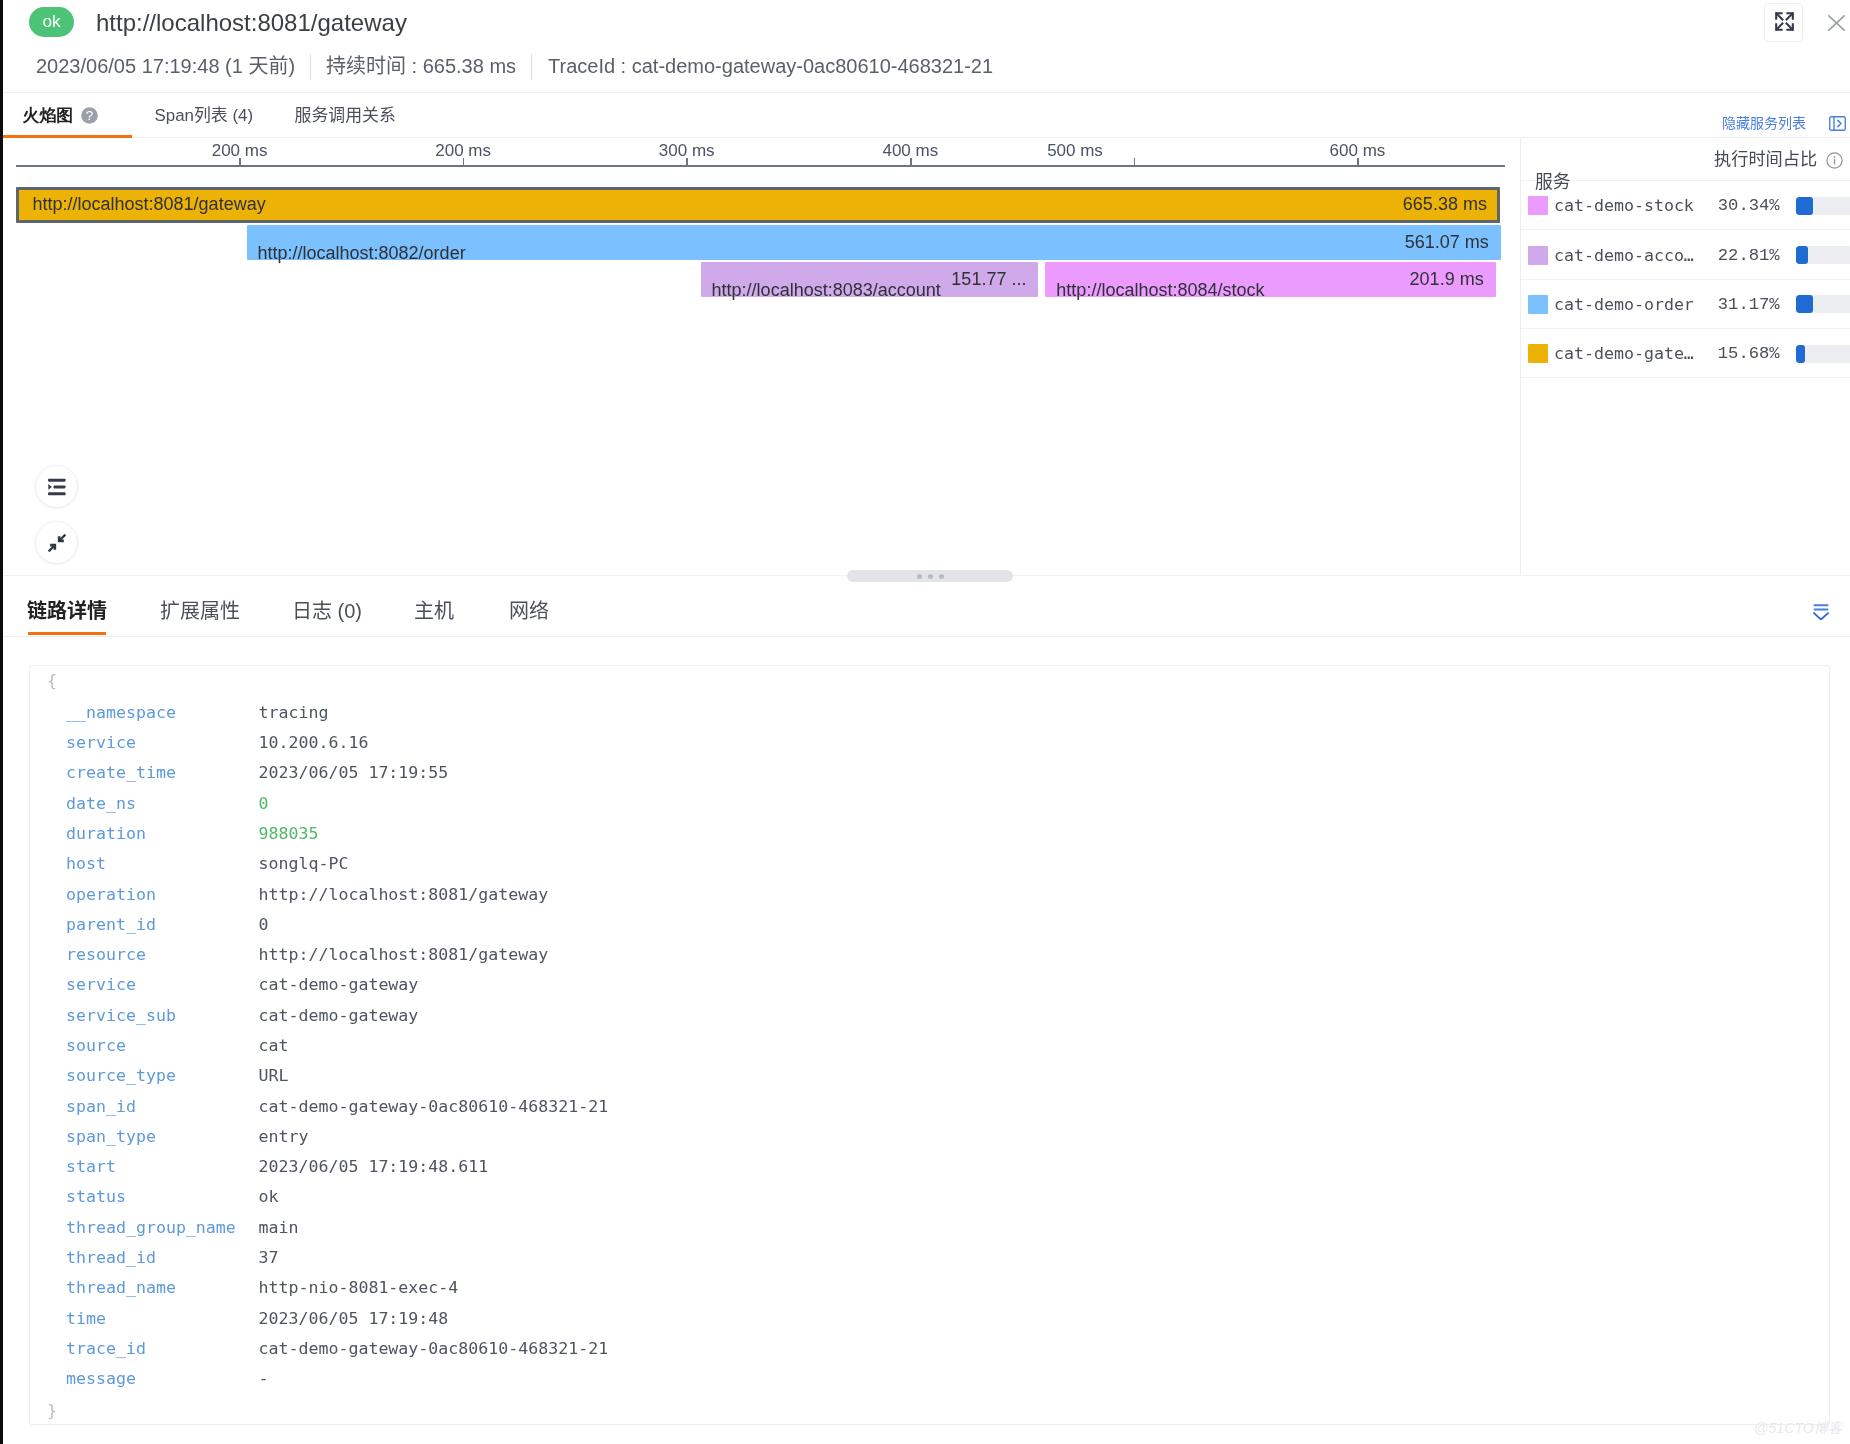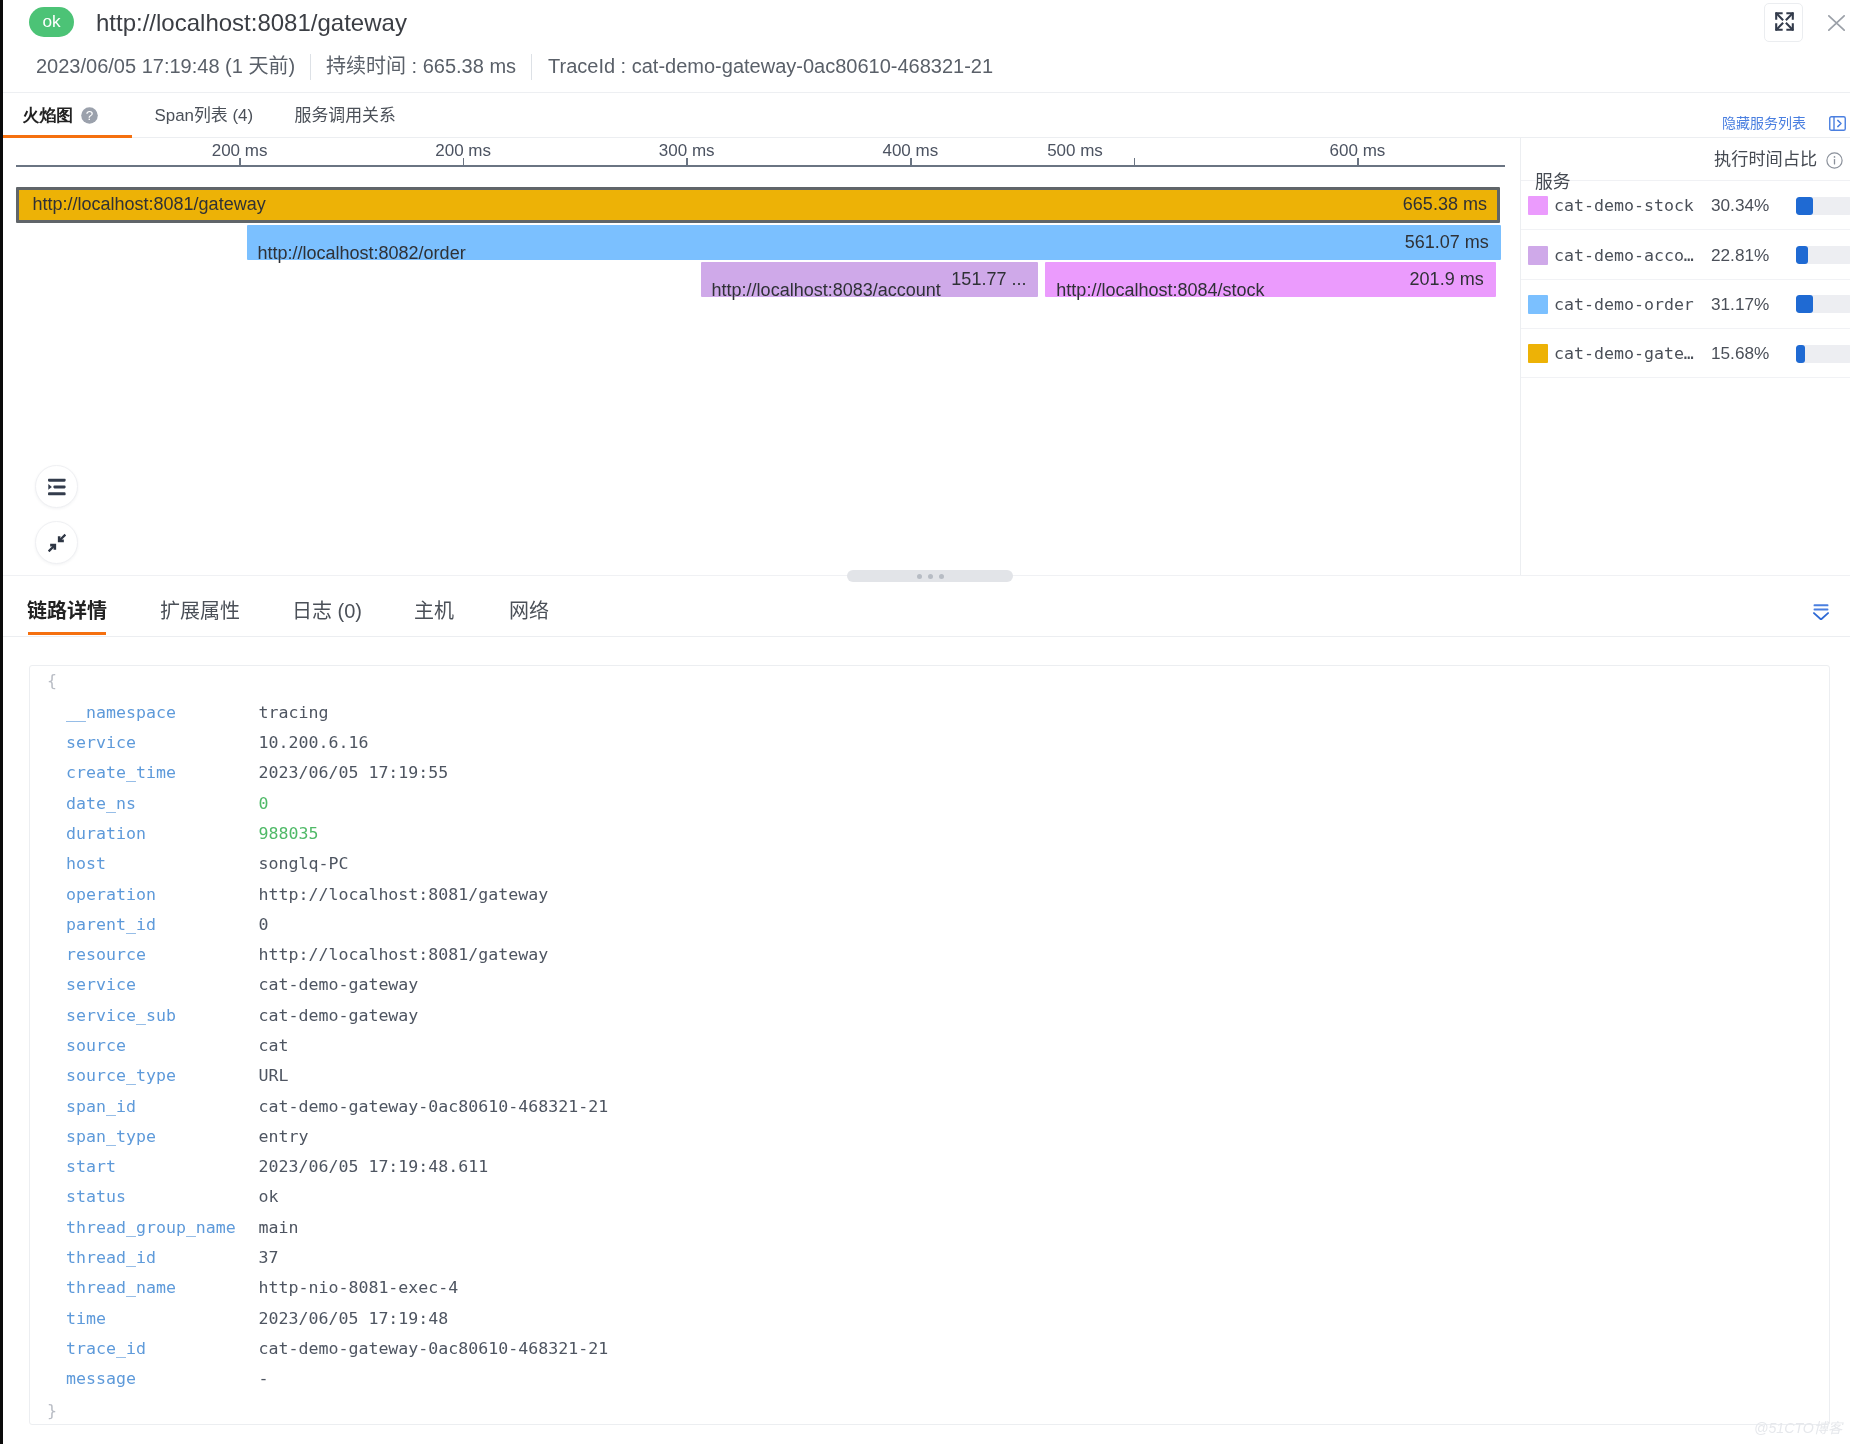--- a/index.html
+++ b/index.html
@@ -53,21 +53,21 @@
   #svchead{position:absolute;left:0;top:0;width:330px;height:44px;border-bottom:1px solid #f0f1f4;}
   #svchead .c1{position:absolute;left:14px;top:0;height:44px;line-height:44px;font-size:17.8px;color:#454a52;margin-top:23px;}
   #svchead .c2{position:absolute;left:193px;top:0;height:44px;line-height:44px;font-size:17.2px;color:#454a52;white-space:nowrap;}
   .svcrow{position:absolute;left:0;width:330px;height:49.3px;border-bottom:1px solid #f1f2f5;}
   
   
   .svcrow .sw{position:absolute;left:6.5px;top:15.2px;width:20.5px;height:19px;border-radius:1px;}
   .svcrow .nm{position:absolute;left:33px;top:0;height:49.3px;line-height:49.3px;font-size:16.6px;
               font-family:"DejaVu Sans Mono","Liberation Mono",monospace;color:#4a4f58;white-space:nowrap;}
   .svcrow .pc{position:absolute;left:190px;top:0;height:49.3px;line-height:49.3px;font-size:17.2px;
-              font-family:Liberation Sans, sans-serif;color:#4a4f58;white-space:nowrap;text-align:left;width:75.5px;}
+              font-family:Liberation Mono, monospace;color:#4a4f58;white-space:nowrap;text-align:center;width:75.5px;}
   .svcrow .track{position:absolute;left:275px;top:15.5px;width:56px;height:18px;background:#edeef2;border-radius:3px;overflow:hidden;}
   .svcrow .fill{position:absolute;left:0;top:0;height:18px;background:#1f6ad3;border-radius:3px;}
 
   
   #splitline{position:absolute;left:0;top:575px;width:1850px;height:1px;background:#f0f1f4;}
   #dragHandle{position:absolute;left:847px;top:570px;width:166px;height:12px;border-radius:6px;background:#e2e4e8;}
   #dragHandle i{position:absolute;top:4px;width:5px;height:5px;border-radius:50%;background:#b7bcc4;}
 
   
   #dtabs{position:absolute;left:0;top:581px;width:1850px;height:55.5px;border-bottom:1px solid #eceef1;}

